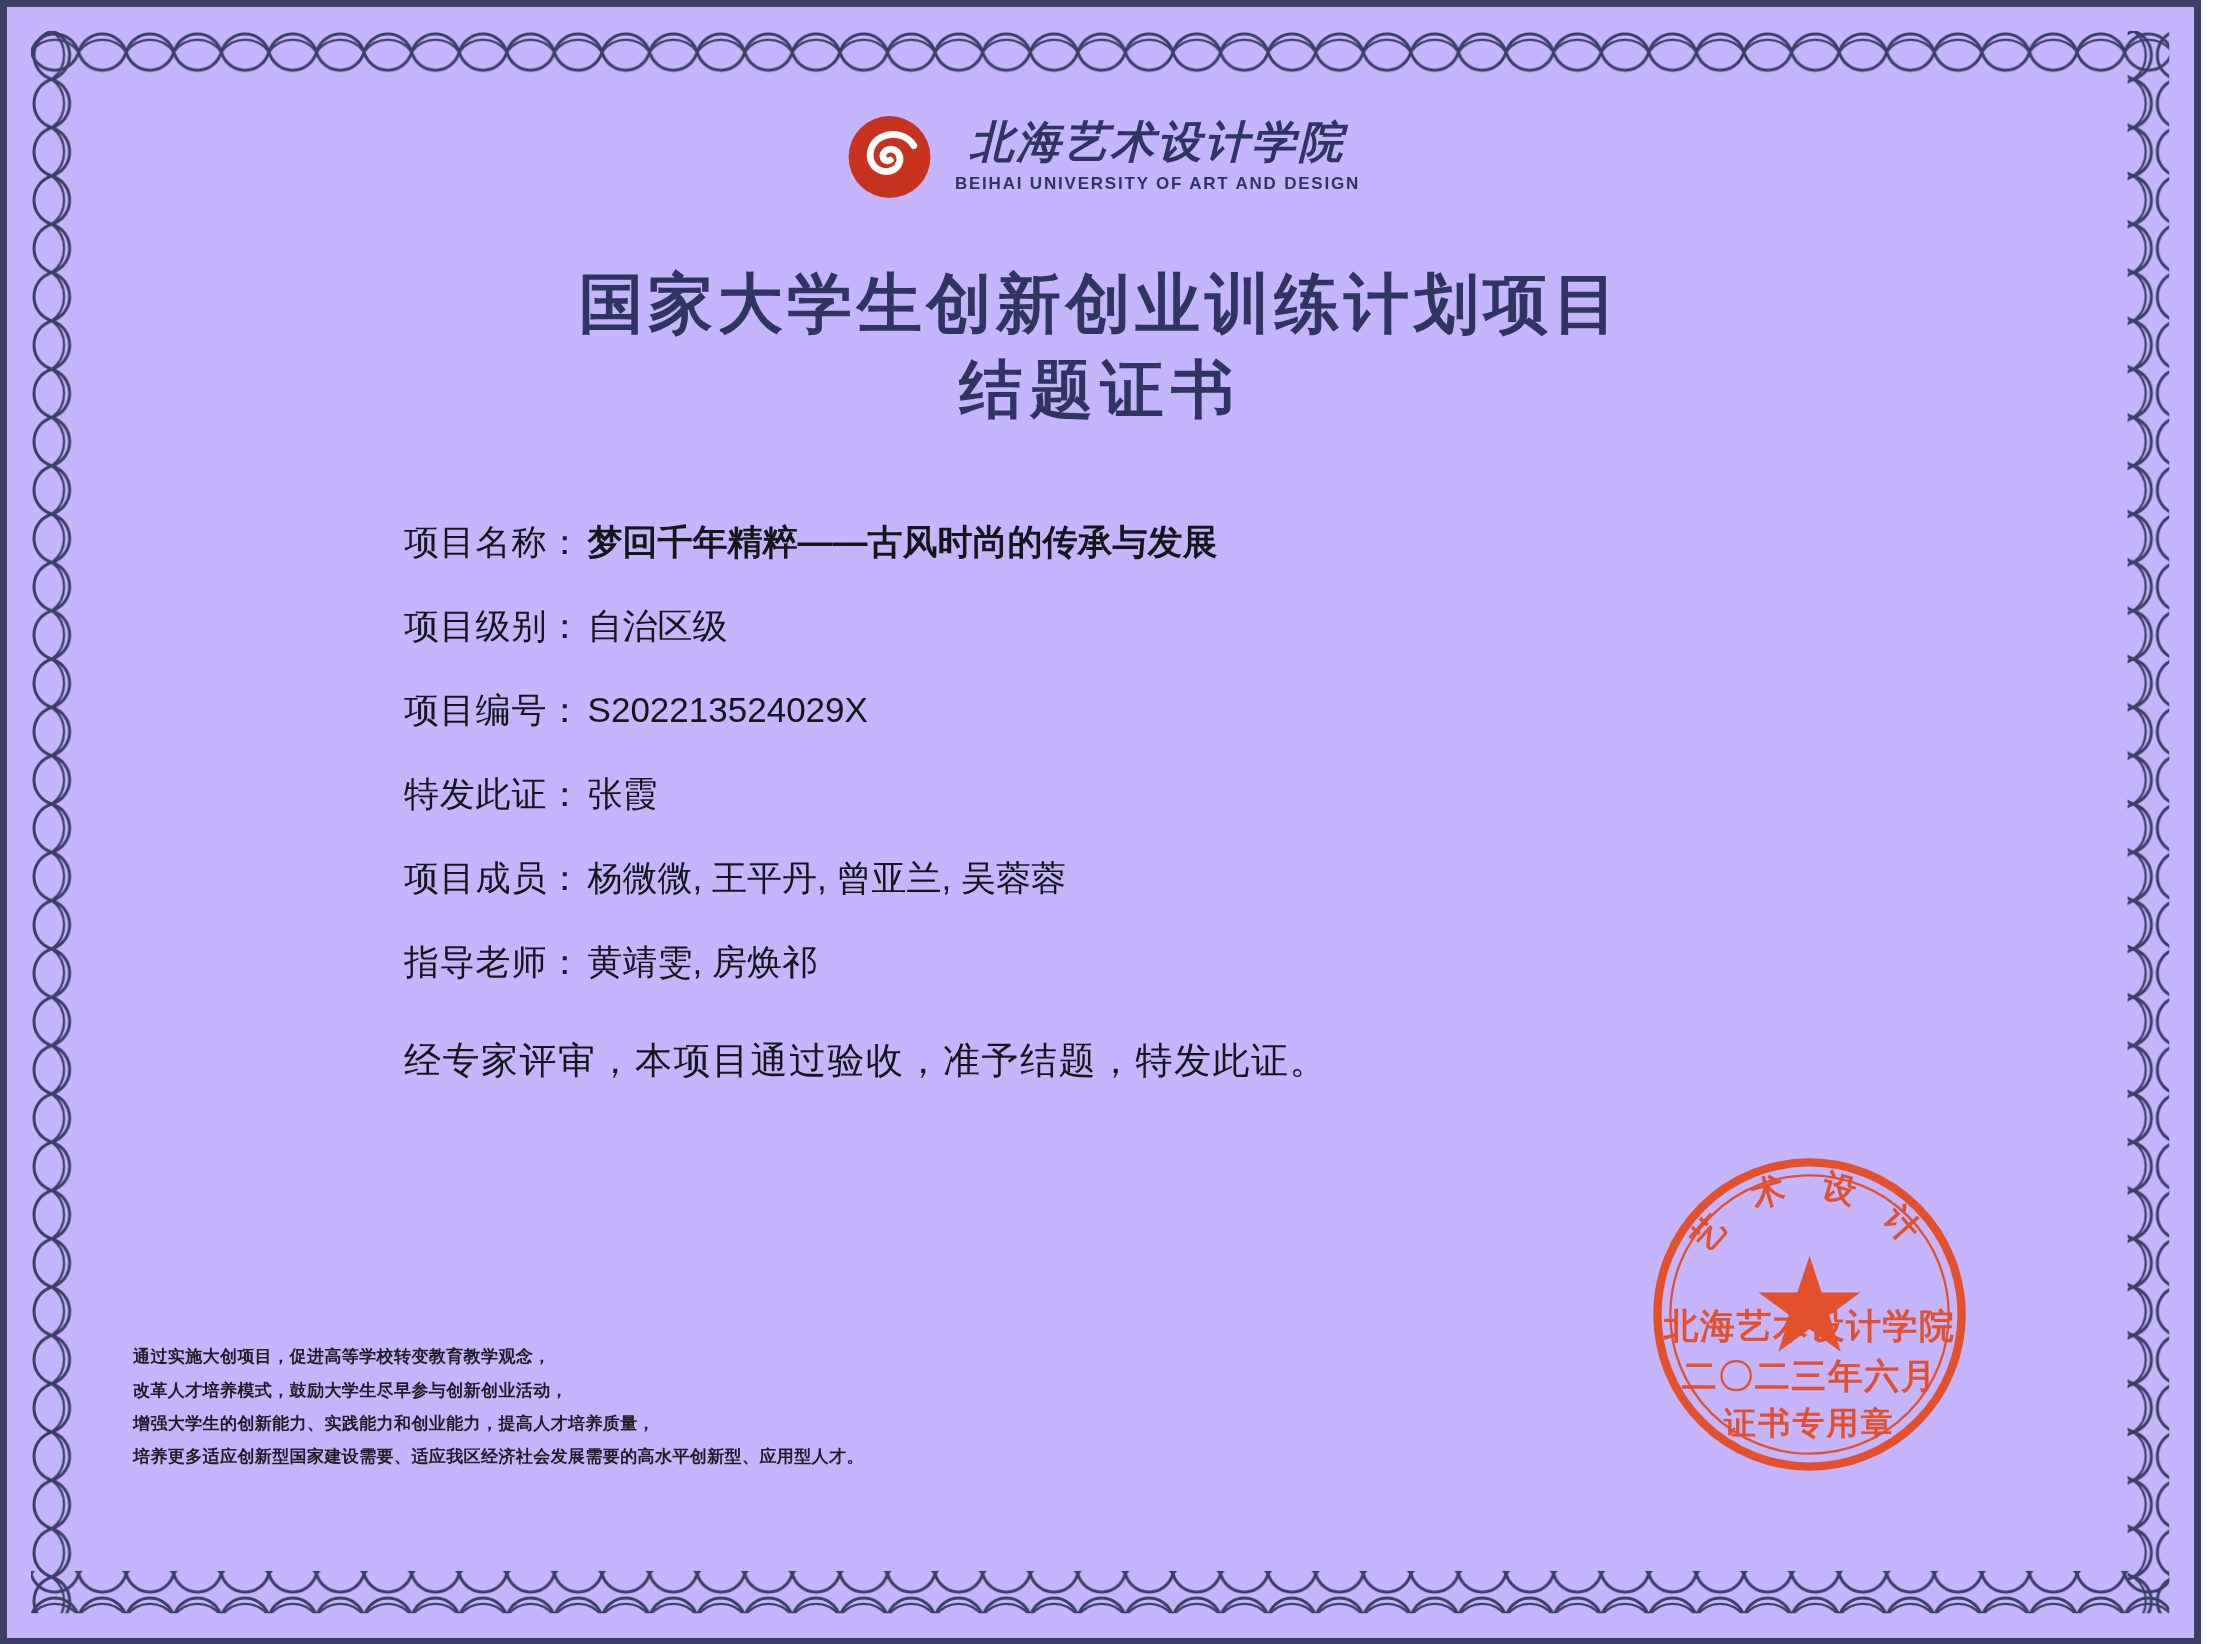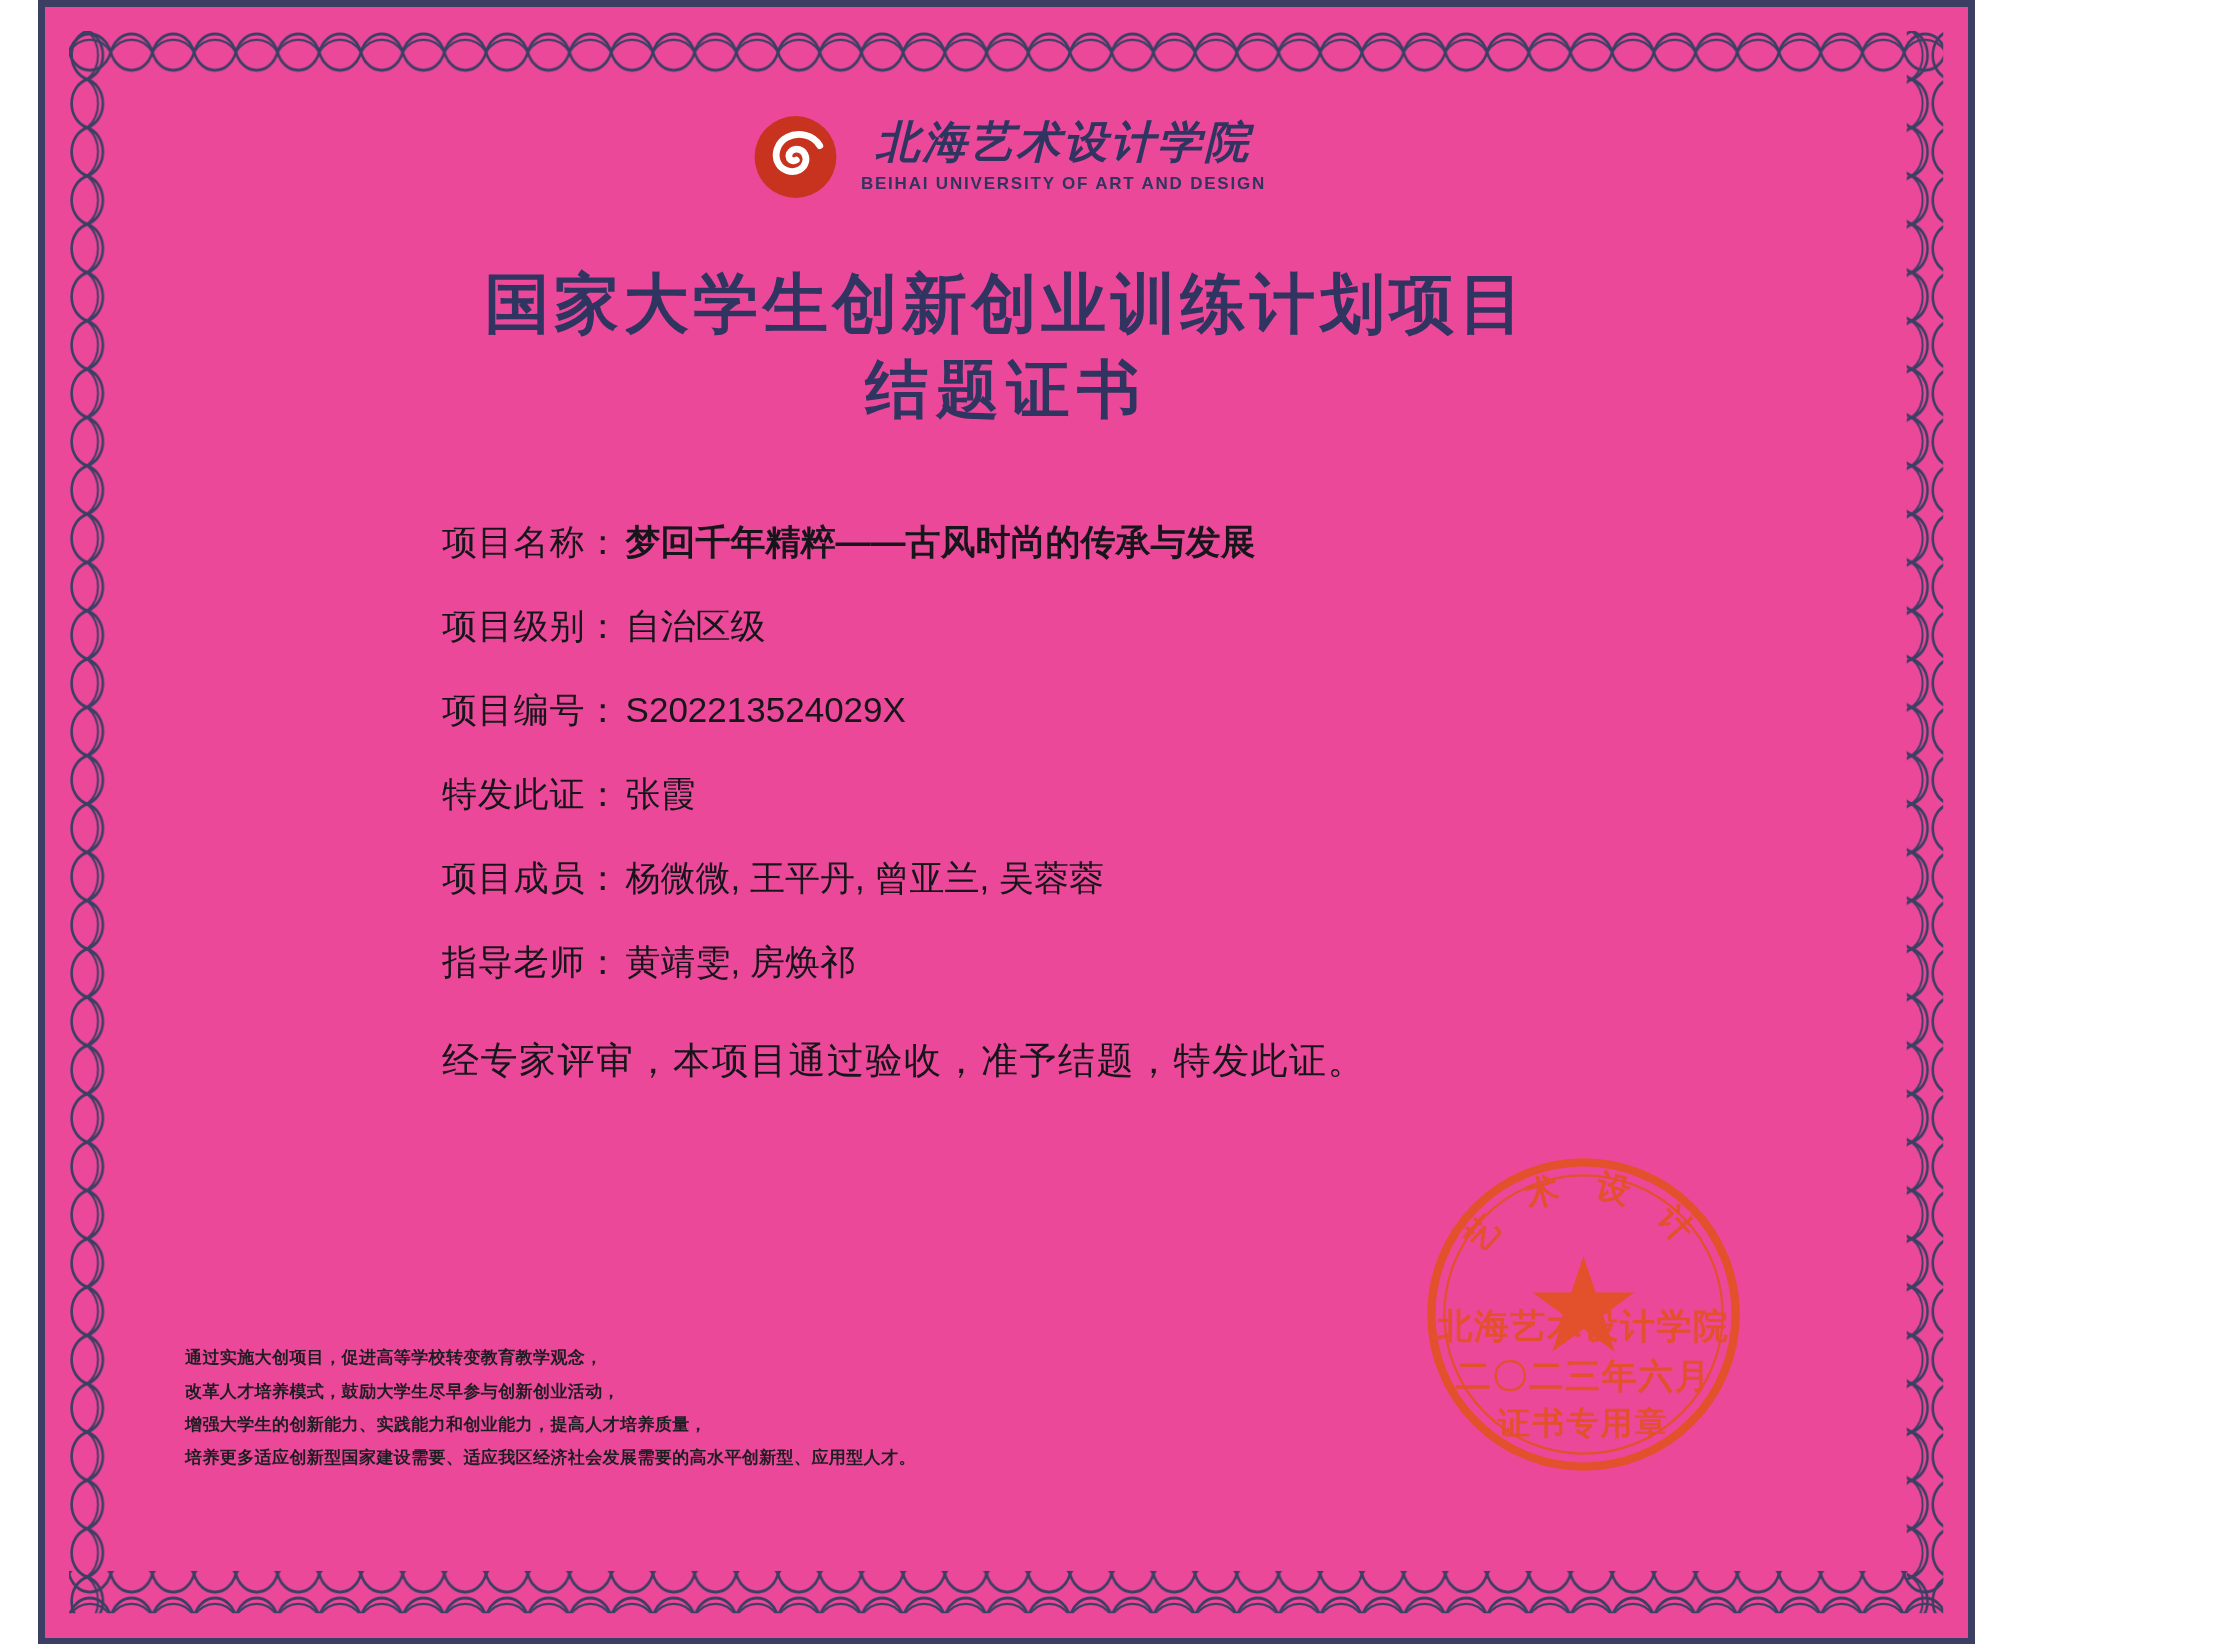--- a/index.html
+++ b/index.html
@@ -10,26 +10,25 @@
   body {
     width: 2239px;
     height: 1645px;
     font-family: "Liberation Serif", serif;
     overflow: hidden;
   }
 
   
   .certificate {
     position: relative;
-    width: 1937px;
+    width: 2201px;
     height: 1645px;
     box-sizing: border-box;
-    background: #ec4899;
+    background: #c4b5fd;
     border: 7.6px solid #3a3f63;
-    margin-left: 38px;
   }
   .rope-frame {
     position: absolute;
     left: 24.4px;
     top: 24.4px;
     right: 24.4px;
     bottom: 24.4px;
     pointer-events: none;
   }
   .rope-frame svg { display: block; width: 100%; height: 100%; }
@@ -126,23 +125,23 @@
     margin-left: 283px;
     font-size: 37px;
     letter-spacing: 1.5px;
     color: #16161a;
     font-family: "Liberation Sans", sans-serif;
   }
 
   
   .footnote {
     position: absolute;
-    left: 26px;
+    left: 12px;
     bottom: 73px;
-    font-family: Liberation Serif, serif;
+    font-family: Liberation Mono, monospace;
     font-size: 17px;
     line-height: 1.95;
     color: #1d1d22;
     font-weight: 700;
     letter-spacing: 0.4px;
   }
 
   
   .seal {
     position: absolute;

